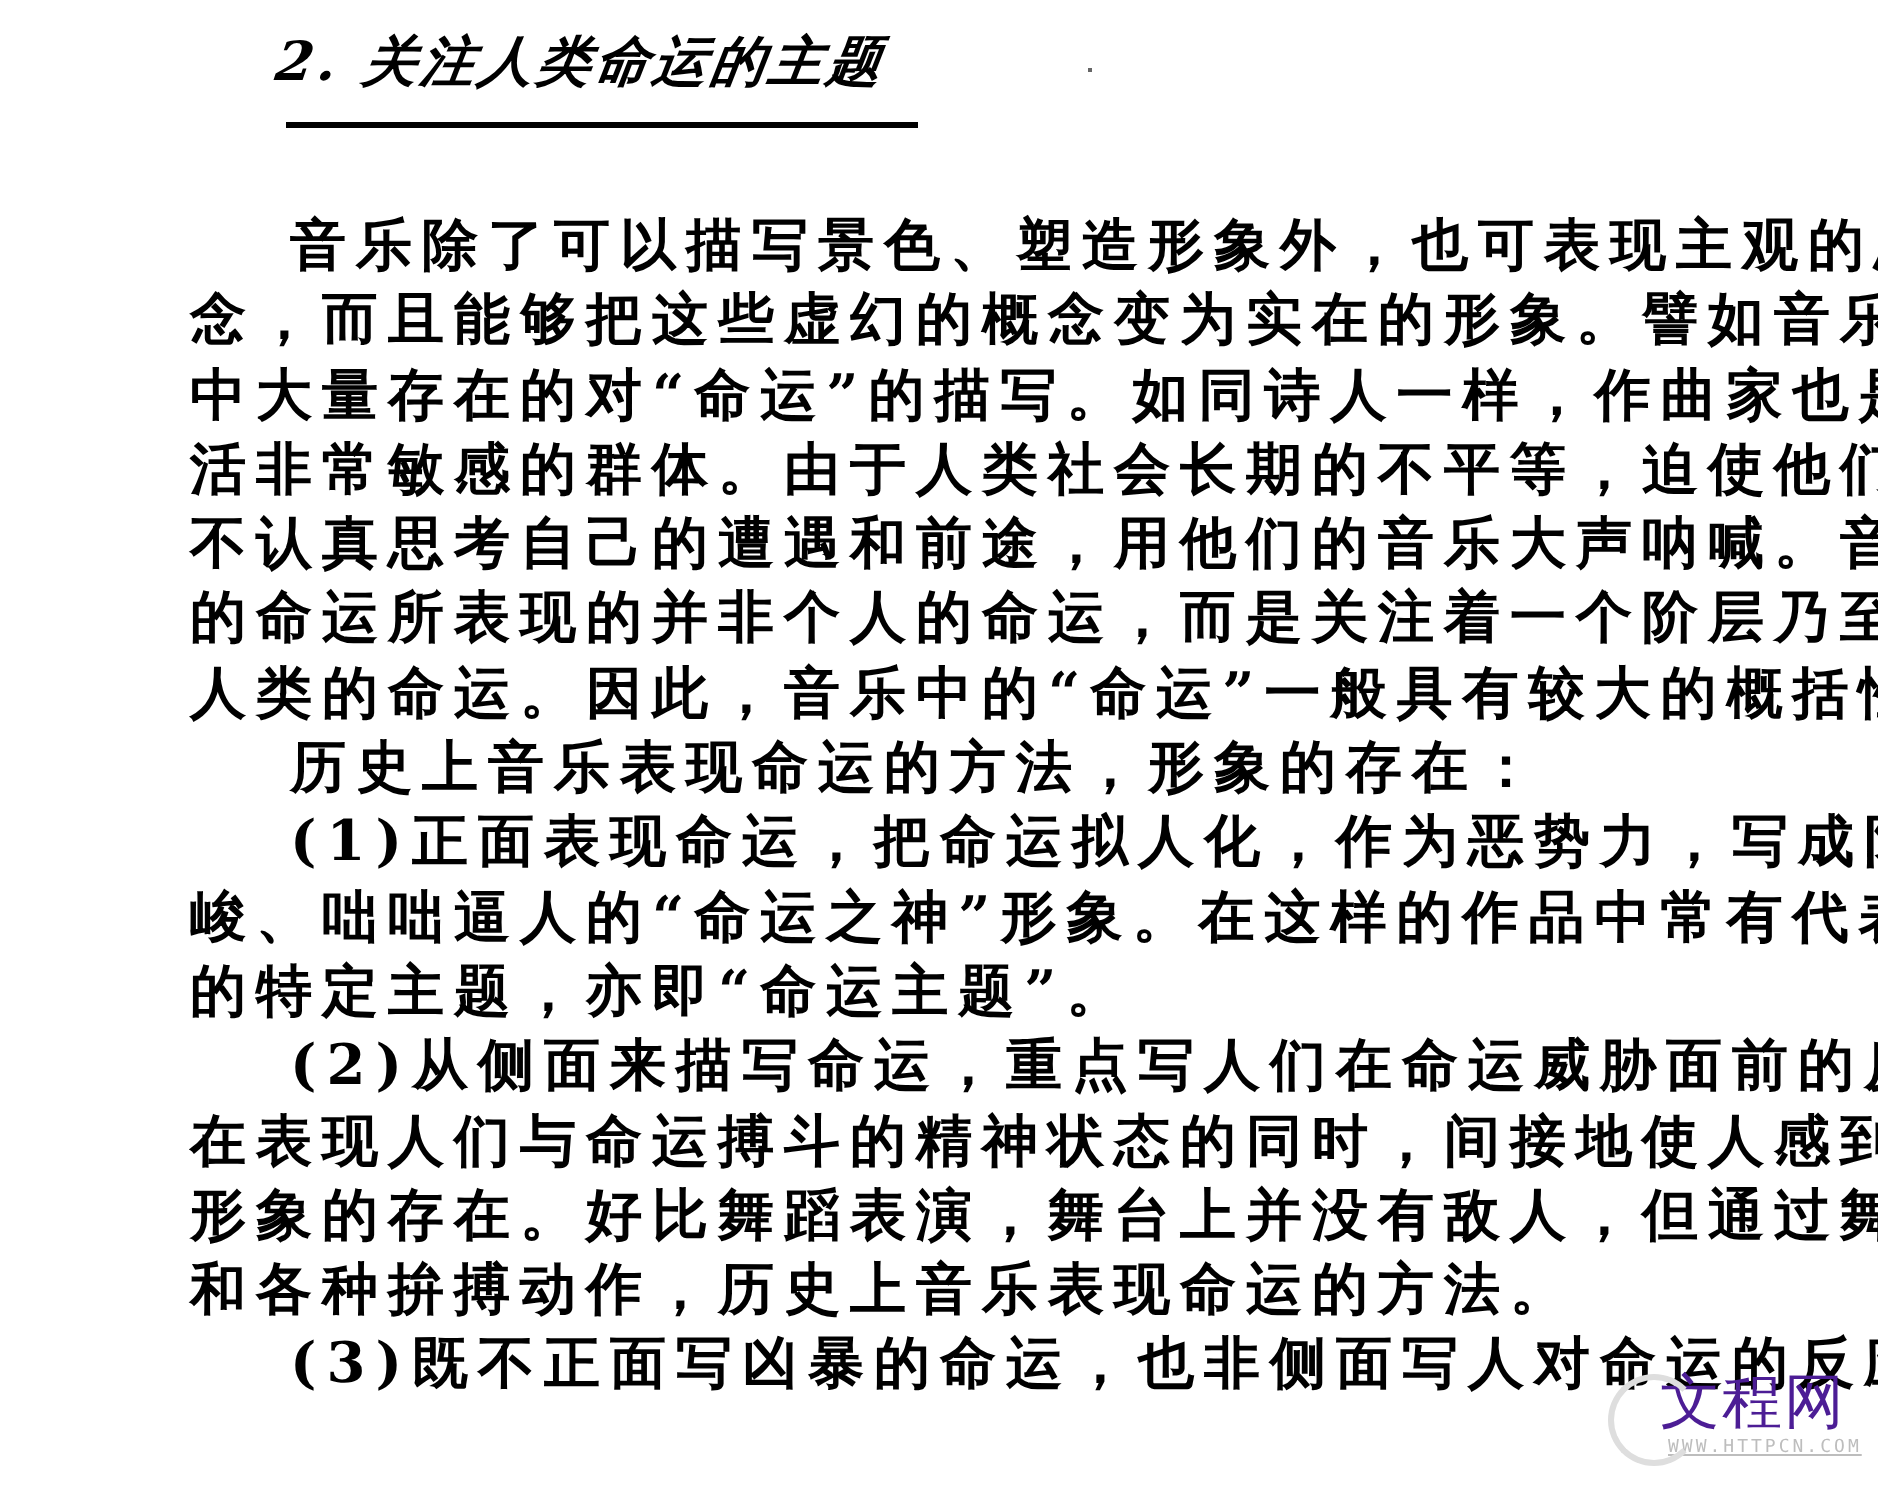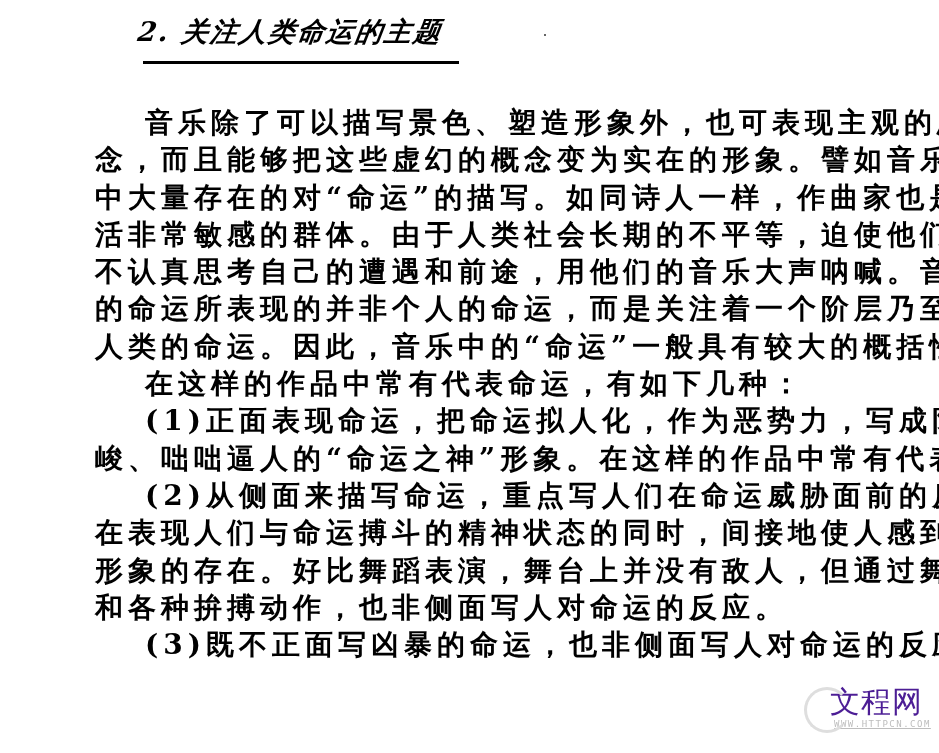--- a/index.html
+++ b/index.html
@@ -104,27 +104,28 @@
 <div class="stray-dot"></div>
 
 <div class="body-text">
   <div class="line indent">音乐除了可以描写景色、塑造形象外，也可表现主观的思想意</div>
   <div class="line">念，而且能够把这些虚幻的概念变为实在的形象。譬如音乐作品</div>
   <div class="line">中大量存在的对“命运”的描写。如同诗人一样，作曲家也是对生</div>
   <div class="line">活非常敏感的群体。由于人类社会长期的不平等，迫使他们不得</div>
   <div class="line">不认真思考自己的遭遇和前途，用他们的音乐大声呐喊。音乐中</div>
   <div class="line">的命运所表现的并非个人的命运，而是关注着一个阶层乃至整个</div>
   <div class="line">人类的命运。因此，音乐中的“命运”一般具有较大的概括性。</div>
-  <div class="line indent">在这样的作品中常有代表命运，有如下几种：</div>
+  <div class="line indent">历史上音乐表现命运的方法，形象的存在：</div>
   <div class="line indent">(1)正面表现命运，把命运拟人化，作为恶势力，写成阴森、严</div>
   <div class="line">峻、咄咄逼人的“命运之神”形象。在这样的作品中常有代表命运</div>
+  <div class="line">的特定主题，亦即“命运主题”。</div>
   <div class="line indent">(2)从侧面来描写命运，重点写人们在命运威胁面前的反应，</div>
   <div class="line">在表现人们与命运搏斗的精神状态的同时，间接地使人感到命运</div>
   <div class="line">形象的存在。好比舞蹈表演，舞台上并没有敌人，但通过舞蹈演员</div>
-  <div class="line">和各种拚搏动作，也非侧面写人对命运的反应。</div>
+  <div class="line">和各种拚搏动作，历史上音乐表现命运的方法。</div>
   <div class="line indent">(3)既不正面写凶暴的命运，也非侧面写人对命运的反应，主</div>
 </div>
 
 <div class="watermark">
   <div class="watermark-swirl"></div>
   <div class="watermark-logo">文程网</div>
   <div class="watermark-url">WWW.HTTPCN.COM</div>
 </div>
 
 </body></html>

